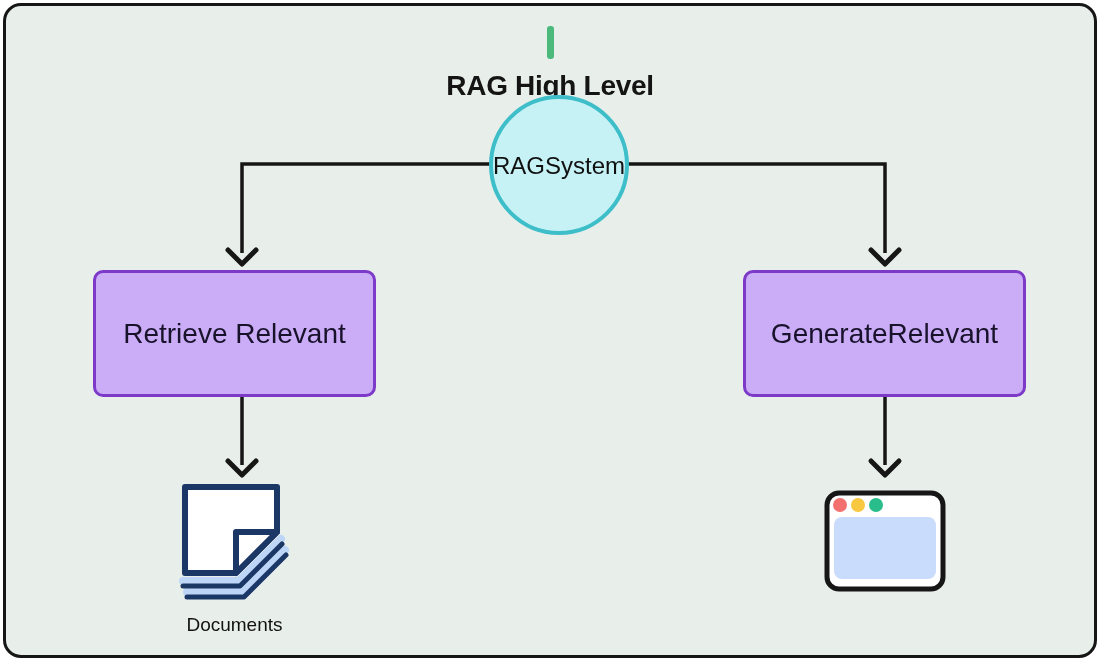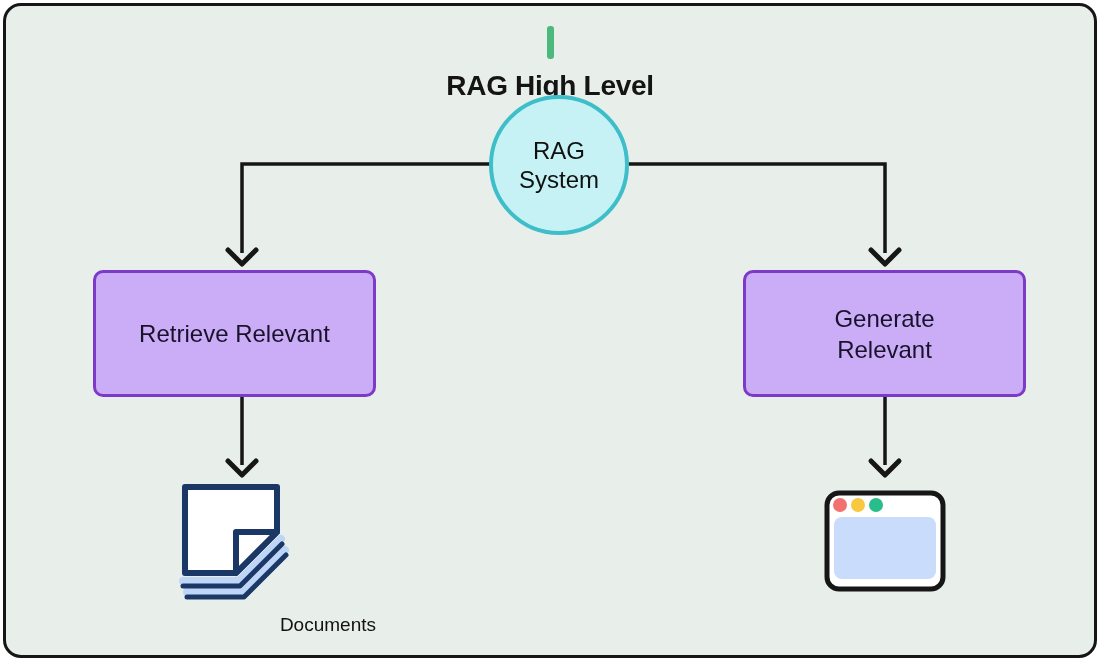--- a/index.html
+++ b/index.html
@@ -18,39 +18,39 @@
   .accent-bar{
     display:inline-block;width:7px;height:33px;border-radius:3px;background:#4bb97c;
   }
   .title-text{
     margin:0;font-size:28px;font-weight:700;color:#141414;letter-spacing:-0.3px;line-height:34px;
   }
   .connectors{position:absolute;left:0;top:0;width:1094px;height:655px;pointer-events:none;}
   .connectors path{fill:none;stroke:#161616;stroke-width:3.5;}
   .connectors polyline{fill:none;stroke:#161616;stroke-width:5;stroke-linecap:round;stroke-linejoin:round;}
   .node{
-    position:absolute;display:flex;flex-direction:column;align-items:center;justify-content:center;
+    position:absolute;display:flex;flex-direction:row;align-items:center;justify-content:center;
     text-align:center;color:#18122b;font-weight:500;
   }
   .circle-node{
     left:483px;top:89px;width:132px;height:132px;border-radius:50%;
     background:#c7f2f5;border:4px solid #3dbec9;
     font-size:24px;line-height:29px;color:#101010;
   }
   .rect-node{
     width:277px;height:121px;background:#cbadf7;border:3px solid #7d3ac9;border-radius:10px;
-    font-size:24px;line-height:31px;
+    font-size:28px;line-height:31px;
   }
   .rect-node.left{left:87px;top:264px;}
   .rect-node.right{left:737px;top:264px;}
   .icon{position:absolute;}
   .icon.documents{left:171px;top:474px;width:116px;height:126px;}
   .icon.user{left:818px;top:484px;width:122px;height:102px;}
   .icon-label{
-    position:absolute;width:283px;text-align:right;top:607px;
+    position:absolute;width:283px;text-align:center;top:607px;
     font-size:19px;font-weight:500;color:#121212;line-height:24px;
   }
   .icon-label.left-label{left:87px;}
   .icon-label.right-label{left:737px;}
 </style>
 </head>
 <body>
 
 <div class="canvas">
   <div class="frame">

